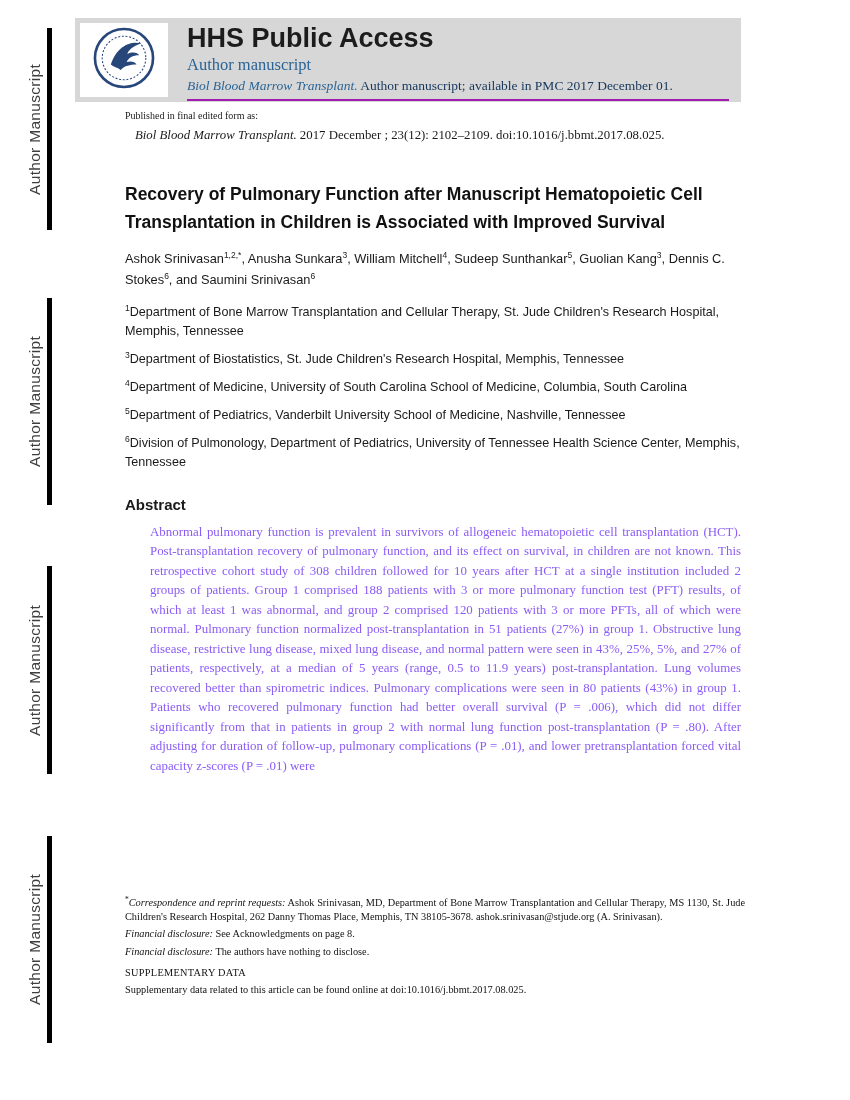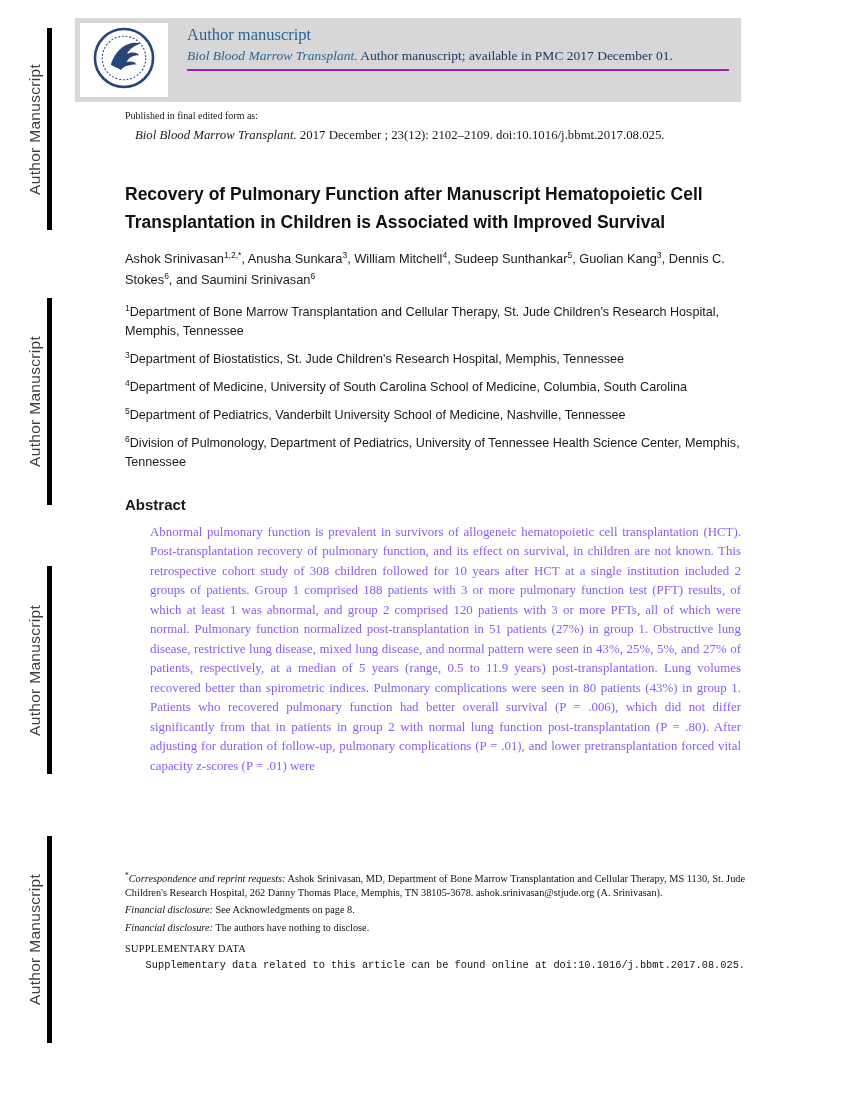--- a/index.html
+++ b/index.html
@@ -39,29 +39,29 @@
   .authors sup{font-size:8.5px;vertical-align:super;line-height:0;}
   .affiliation{font-size:12.6px;line-height:19px;margin:9px 0 0 0;}
   .affiliation sup{font-size:8.5px;vertical-align:super;line-height:0;}
   .abstract-heading{font-size:15px;font-weight:bold;margin:24px 0 0 0;}
   .abstract-text{
     font-family:"Liberation Serif",serif;font-size:12.9px;line-height:19.5px;
     margin:10px 0 0 25px;width:591px;text-align:justify;color:#8b5cf6;
   }
   
   .footnotes{
-    position:absolute;left:125px;top:872px;width:620px;
+    position:absolute;left:125px;top:896px;width:620px;
     font-family:"Liberation Serif",serif;font-size:10.3px;line-height:13.5px;color:#111;
     text-align:justify;
   }
   .footnote{margin:0 0 4px 0;}
   .footnote sup{font-size:7.5px;vertical-align:super;line-height:0;}
   .fn-lead{font-style:italic;}
   .supp-heading{margin:8px 0 0 0;font-style:normal;letter-spacing:.3px;}
-  .supp-text{margin:3px 0 0 0;text-align:right;font-family:Liberation Mono, monospace;}
+  .supp-text{margin:3px 0 0 0;text-align:left;}
 </style>
 </head>
 <body>
 
 <div class="ms-group msg1">
   <span class="ms-label">Author Manuscript</span>
   <div class="ms-bar"></div>
 </div>
 <div class="ms-group msg2">
   <span class="ms-label">Author Manuscript</span>
@@ -80,20 +80,21 @@
   <div class="logo-box">
     <span>
       <svg width="66" height="66" viewBox="0 0 100 100" aria-hidden="true">
         <circle cx="50" cy="50" r="44" fill="none" stroke="#27477b" stroke-width="4"></circle>
         <circle cx="50" cy="50" r="33" fill="none" stroke="#27477b" stroke-width="1.6" stroke-dasharray="3 2.6"></circle>
         <path d="M30 60 C40 30 62 24 76 28 C63 32 57 38 55 44 C63 40 71 42 73 46 C63 46 57 50 54 56 C61 54 67 56 69 60 C59 60 51 62 45 68 C40 64 34 64 30 60 Z" fill="#27477b"></path>
       </svg>
     </span>
   </div>
   <div class="hdr-text">
+    <div class="hhs-title">HHS Public Access</div>
     <div class="am-sub">Author manuscript</div>
     <div class="hdr-cite"><span class="jrnl">Biol Blood Marrow Transplant.</span><span> Author manuscript; available in PMC 2017 December 01.</span></div>
   </div>
 </div>
 
 <div class="content">
   <p class="published-intro">Published in final edited form as:</p>
   <p class="published-cite"><span class="jrnl">Biol Blood Marrow Transplant.</span><span> 2017 December ; 23(12): 2102–2109. doi:10.1016/j.bbmt.2017.08.025.</span></p>
 
   <h1 class="article-title">Recovery of Pulmonary Function after Manuscript Hematopoietic Cell Transplantation in Children is Associated with Improved Survival</h1>

